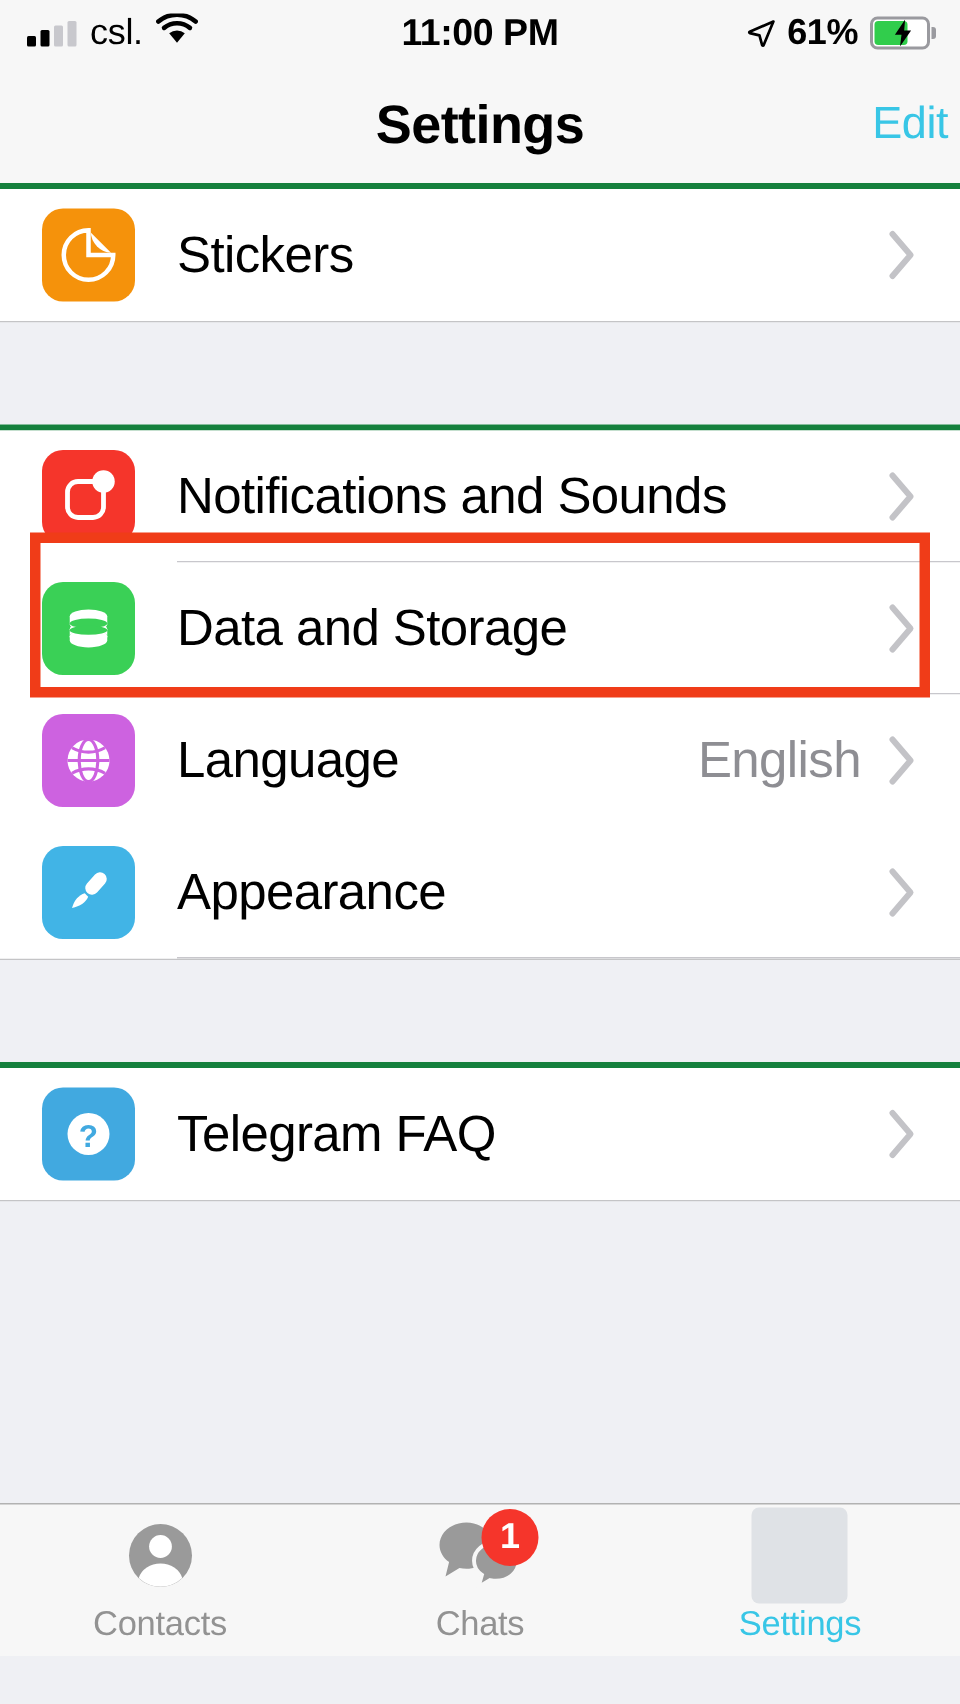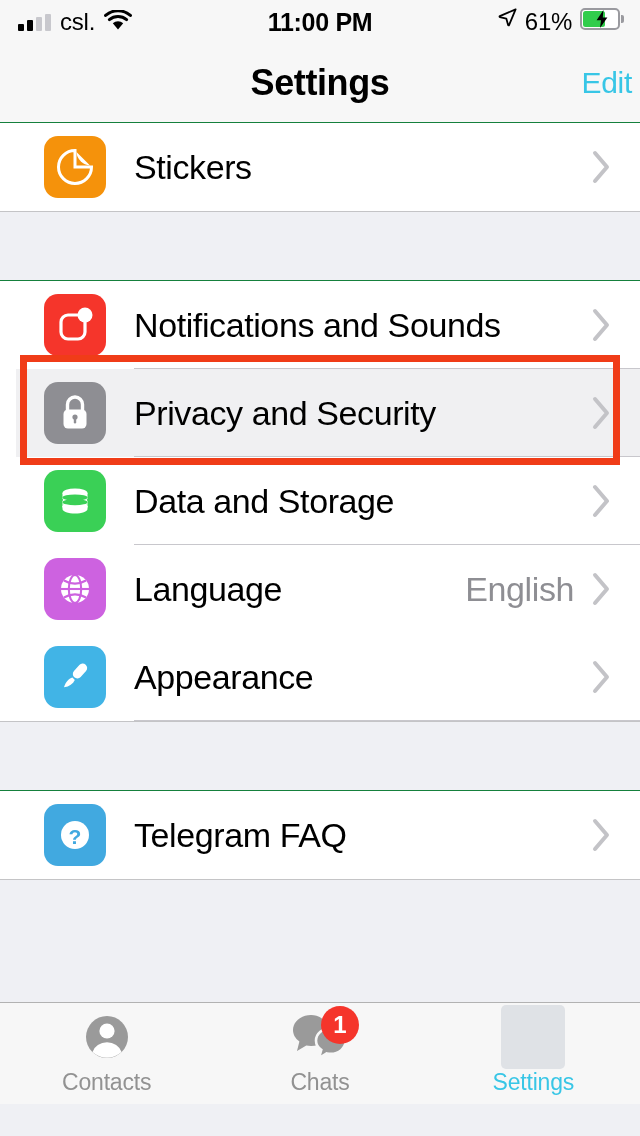--- a/index.html
+++ b/index.html
@@ -23,21 +23,21 @@
   .bars i.on { background:#000; }
   .bars i:nth-child(1){ height:7px; }
   .bars i:nth-child(2){ height:11px; }
   .bars i:nth-child(3){ height:14px; }
   .bars i:nth-child(4){ height:17px; }
   .carrier { font-size:24px; color:#000; letter-spacing:-.2px; }
   .sb-time {
     position:absolute; left:0; width:640px; text-align:center;
     font-size:25px; font-weight:bold; color:#000; letter-spacing:-.3px;
   }
-  .sb-right { position:absolute; right:16px; display:flex; gap:8px; }
+  .sb-right { position:absolute; right:16px; display:flex; align-items:center; gap:8px;font-weight:bold; }
   .loc-arrow { width:19px; height:19px; }
   .batt-pct { font-size:24px; color:#000; letter-spacing:-.3px; }
   .battery { position:relative; width:44px; height:22px; }
   .batt-body {
     position:absolute; left:0; top:0; width:40px; height:22px;
     border:2px solid #9a9a9f; border-radius:5px; background:#fff;
   }
   .batt-fill {
     position:absolute; left:3px; top:3px; height:16px;
     background:#31cd4c; border-radius:2.5px;
@@ -60,21 +60,21 @@
   }
   .nav-edit {
     position:absolute; right:8px; top:0; height:78px;
     display:flex; align-items:center;
     font-size:30px; color:#38c6e6; letter-spacing:-.3px;
   }
 
   
   .content { position:absolute; top:122px; left:0; width:640px; height:912px; background:#eff0f4; }
 
-  .group { background:#ffffff; border-top:1px solid #15803d; border-bottom:1px solid #c4c4c6;padding-left:16px; }
+  .group { background:#ffffff; border-top:4px solid #15803d; border-bottom:1px solid #c4c4c6; }
   .gap { height:68px; background:#eff0f4; }
   .gap.tall { height:64px; }
 
   .row {
     position:relative; display:flex; align-items:center;
     height:88px; background:#ffffff; padding-left:28px;
   }
   .row.pressed { background:#f0f0f2; }
   .row .sep {
     position:absolute; left:118px; right:0; bottom:0; height:1px; background:#c8c7cc;
@@ -203,37 +203,20 @@
         </span>
         <span class="row-label">Notifications and Sounds</span>
         <span class="chev">
           <svg width="20" height="34" viewBox="0 0 20 34">
               <path d="M3 3 L15 17 L3 31" stroke="#c3c3c7" stroke-width="4" fill="none" stroke-linecap="round" stroke-linejoin="round"></path>
             </svg>
         </span>
         <span class="sep"></span>
       </div>
 
-      <div class="row pressed">
-        <span class="app-icon" style="background:#8e8e93;">
-          <svg width="34" height="40" viewBox="0 0 34 40">
-            <path d="M9.5 17 v-5.5 a7.5 7.5 0 0 1 15 0 V17" fill="none" stroke="#fff" stroke-width="3.4"></path>
-            <rect x="5.5" y="16.5" width="23" height="19" rx="4.5" fill="#fff"></rect>
-            <circle cx="17" cy="24" r="2.6" fill="#8e8e93"></circle>
-            <rect x="15.8" y="24" width="2.4" height="6.5" rx="1.2" fill="#8e8e93"></rect>
-          </svg>
-        </span>
-        <span class="row-label">Privacy and Security</span>
-        <span class="chev">
-          <svg width="20" height="34" viewBox="0 0 20 34">
-              <path d="M3 3 L15 17 L3 31" stroke="#c3c3c7" stroke-width="4" fill="none" stroke-linecap="round" stroke-linejoin="round"></path>
-            </svg>
-        </span>
-        <span class="sep"></span>
-      </div>
 
       <div class="row">
         <span class="app-icon" style="background:#3ad056;">
           <svg width="40" height="40" viewBox="0 0 40 40">
             <ellipse cx="20" cy="12" rx="12.5" ry="4.6" fill="#fff"></ellipse>
             <path d="M7.5 12 v5.2 c0 2.5 5.6 4.6 12.5 4.6 s12.5-2.1 12.5-4.6 V12" fill="#fff"></path>
             <ellipse cx="20" cy="21" rx="12.5" ry="4.6" fill="#3ad056"></ellipse>
             <path d="M7.5 20.5 v5.2 c0 2.5 5.6 4.6 12.5 4.6 s12.5-2.1 12.5-4.6 v-5.2" fill="#fff"></path>
             <ellipse cx="20" cy="20.5" rx="12.5" ry="4.6" fill="#fff"></ellipse>
             <ellipse cx="20" cy="16.6" rx="12.5" ry="3.2" fill="#3ad056"></ellipse>

